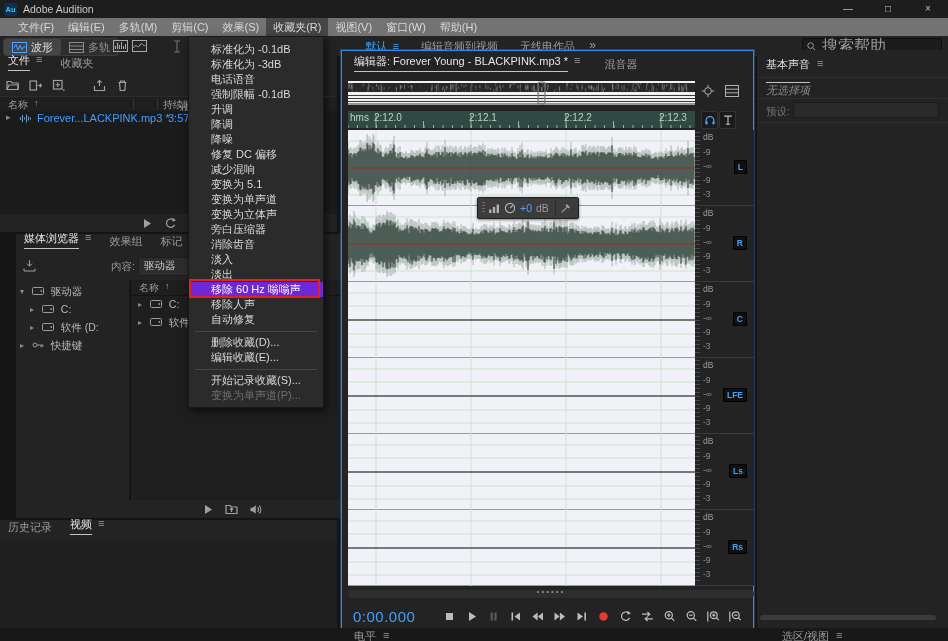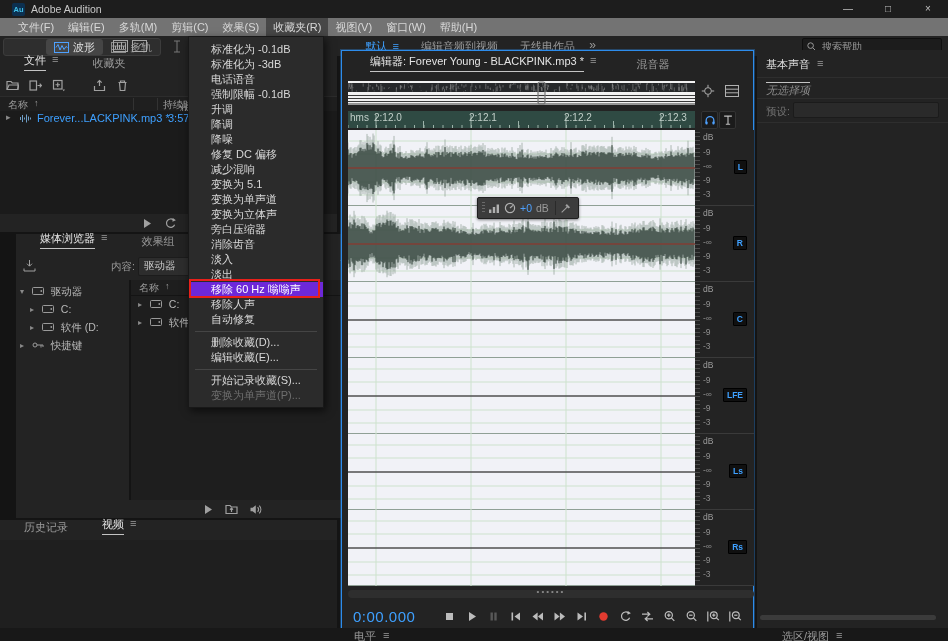--- a/index.html
+++ b/index.html
@@ -3,55 +3,55 @@
 <meta charset="utf-8">
 <style>
   html,body{margin:0;padding:0;background:#000;}
   .root{position:relative;width:948px;height:641px;background:#141414;overflow:hidden;
         font-family:"Liberation Sans","DejaVu Sans",sans-serif;color:#d0d0d0;
         -webkit-font-smoothing:antialiased;}
 
   
   .titlebar{position:absolute;left:0;top:0;width:948px;height:18px;background:#1d1d1d;
             display:flex;align-items:center;}
-  .applogo{width:13px;height:13px;margin-left:12px;border-radius:2px;background:#0c3050;
+  .applogo{width:13px;height:13px;margin-left:4px;border-radius:2px;background:#0c3050;
            color:#40c0e8;font-size:7.5px;font-weight:bold;display:flex;align-items:center;justify-content:center;}
   .apptitle{margin-left:6px;font-size:10.5px;color:#c8c8c8;}
   .wincontrols{margin-left:auto;display:flex;height:18px;}
   .winbtn{width:40px;text-align:center;font-size:10px;color:#c0c0c0;line-height:18px;}
 
   
   .menubar{position:absolute;left:0;top:18px;width:948px;height:18px;background:#737373;
            display:flex;align-items:stretch;padding-left:11px;}
   .mb-item{padding:0 7px;font-size:11px;color:#d8d8d8;line-height:18px;white-space:nowrap;}
   .mb-item.active{background:#474747;}
 
   
   .toolbar{position:absolute;left:0;top:36px;width:948px;height:20px;background:#232323;}
   .viewgroup{position:absolute;left:3px;top:2px;height:16px;display:flex;background:#2e2e2e;
-             border:1px solid #3c3c3c;border-radius:3px;padding-left:42px;}
+             border:1px solid #3c3c3c;border-radius:3px;}
   .viewbtn{display:flex;align-items:center;gap:4px;padding:0 8px;font-size:11px;color:#909090;}
   .viewbtn.active{background:#454545;color:#e0e0e0;border-radius:3px;}
   .tb-icon{position:absolute;top:3px;width:17px;height:14px;display:flex;align-items:center;justify-content:center;color:#a8a8a8;}
   .ws-wrap{position:absolute;right:373px;top:0;height:20px;display:flex;align-items:center;gap:22px;}
   .ws-item{font-size:11px;color:#9a9a9a;display:flex;gap:5px;align-items:center;white-space:nowrap;}
   .ws-item.active{color:#3ea0ff;}
   .ws-item:not(.active) .wsmi{display:none;}
   .wsmi{font-size:11px;}
   .ws-overflow{position:absolute;right:352px;top:2px;font-size:12px;color:#9a9a9a;}
   .searchbox{position:absolute;right:6px;top:2px;width:130px;height:14px;background:#1c1c1c;
              border:1px solid #0f0f0f;border-radius:2px;display:flex;align-items:center;padding:0 4px;gap:4px;}
-  .searchbox input{background:transparent;border:none;outline:none;color:#9a9a9a;font-size:10px;width:100px;
+  .searchbox input{background:transparent;border:none;outline:none;color:#9a9a9a;font-size:16px;width:100px;
                    font-family:"Liberation Sans","DejaVu Sans",sans-serif;}
   .searchbox input::placeholder{color:#9a9a9a;opacity:1;}
 
   
   .panel{position:absolute;background:#232323;}
   .ptabs{position:absolute;left:0;top:0;right:0;height:18px;display:flex;align-items:flex-end;gap:0;}
-  .tab{font-size:11px;color:#9a9a9a;padding:2px 10px 3px 24px;display:flex;gap:6px;white-space:nowrap;}
+  .tab{font-size:11px;color:#9a9a9a;padding:2px 10px 3px 8px;display:flex;gap:6px;white-space:nowrap;}
   .tab.active{color:#e4e4e4;}
   .tab.active .tab-label{border-bottom:1px solid #c4c4c4;padding-bottom:2px;}
   .tab:not(.active) .pm-icon{display:none;}
   .pm-icon{color:#9a9a9a;font-size:11px;}
 
   
   #filesToolbar{position:absolute;left:4px;top:21px;height:16px;display:flex;gap:7px;align-items:center;}
   .iconbtn{width:16px;height:14px;color:#a0a0a0;display:flex;align-items:center;justify-content:center;}
   .iconbtn.gap{margin-left:18px;}
   .cols{position:absolute;left:0;top:40px;width:337px;height:14px;background:#1f1f1f;

